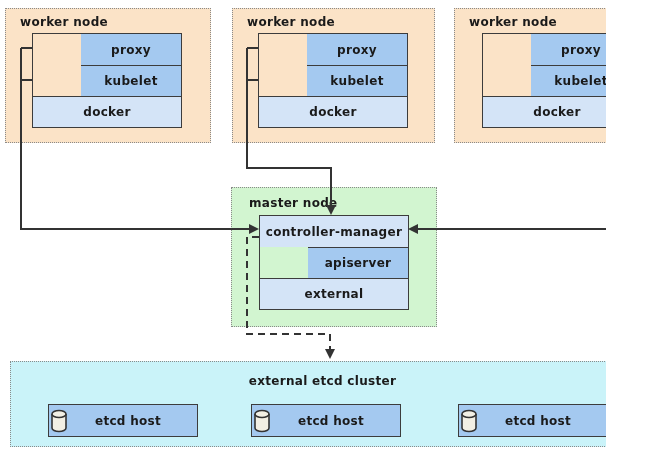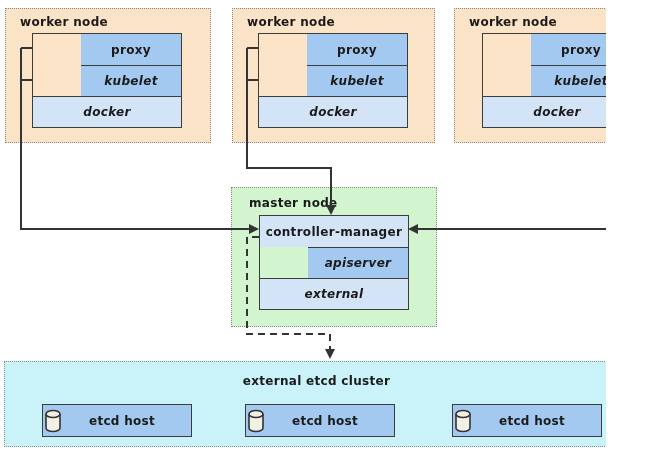--- a/index.html
+++ b/index.html
@@ -22,21 +22,21 @@
   }
   .stack{
     position:absolute;box-sizing:content-box;width:148px;
     border:1px solid var(--box-border,#3c3c3c);
   }
   .row{
     height:31px;display:flex;align-items:center;justify-content:center;
     font-size:12px;font-weight:bold;letter-spacing:0.3px;
     box-sizing:border-box;
   }
-  .row + .row{border-top:1px solid var(--box-border,#3c3c3c);font-style:italic;}
+  .row + .row{border-top:1px solid var(--box-border,#3c3c3c);}
   .row.primary{background:var(--component-primary,#a8cbf0);margin-left:48px;}
   .row.secondary{background:var(--component-secondary,#d4e4f7);}
   .etcd-title{
     position:absolute;top:12px;left:0;right:0;text-align:center;
     font-size:12px;font-weight:bold;letter-spacing:0.3px;
   }
   .host{
     position:absolute;width:150px;height:33px;box-sizing:border-box;
     background:var(--component-primary,#a8cbf0);
     border:1px solid var(--box-border,#3c3c3c);
@@ -86,21 +86,21 @@
 
   <div class="container-box master" style="left:231px;top:187px;width:206px;height:140px">
     <div class="box-title" style="left:17px;top:8px">master node</div>
   </div>
   <div class="stack" style="left:259px;top:215px">
     <div class="row secondary">controller-manager</div>
     <div class="row primary">apiserver</div>
     <div class="row secondary">external</div>
   </div>
 
-  <div class="container-box etcd" style="left:4px;top:361px;width:625px;height:86px">
+  <div class="container-box etcd" style="left:10px;top:361px;width:625px;height:86px">
     <div class="etcd-title">external etcd cluster</div>
 
     <div class="host" style="left:37px;top:42px">
       <span class="db-icon">
         <svg width="20" height="24" viewBox="0 0 20 24">
           <path d="M3 5 V19 A7 3.5 0 0 0 17 19 V5" fill="#f2efe4" stroke="#333" stroke-width="1.6"></path>
           <ellipse cx="10" cy="5" rx="7" ry="3.5" fill="#f2efe4" stroke="#333" stroke-width="1.6"></ellipse>
         </svg>
       </span>
       <span class="label">etcd host</span>

